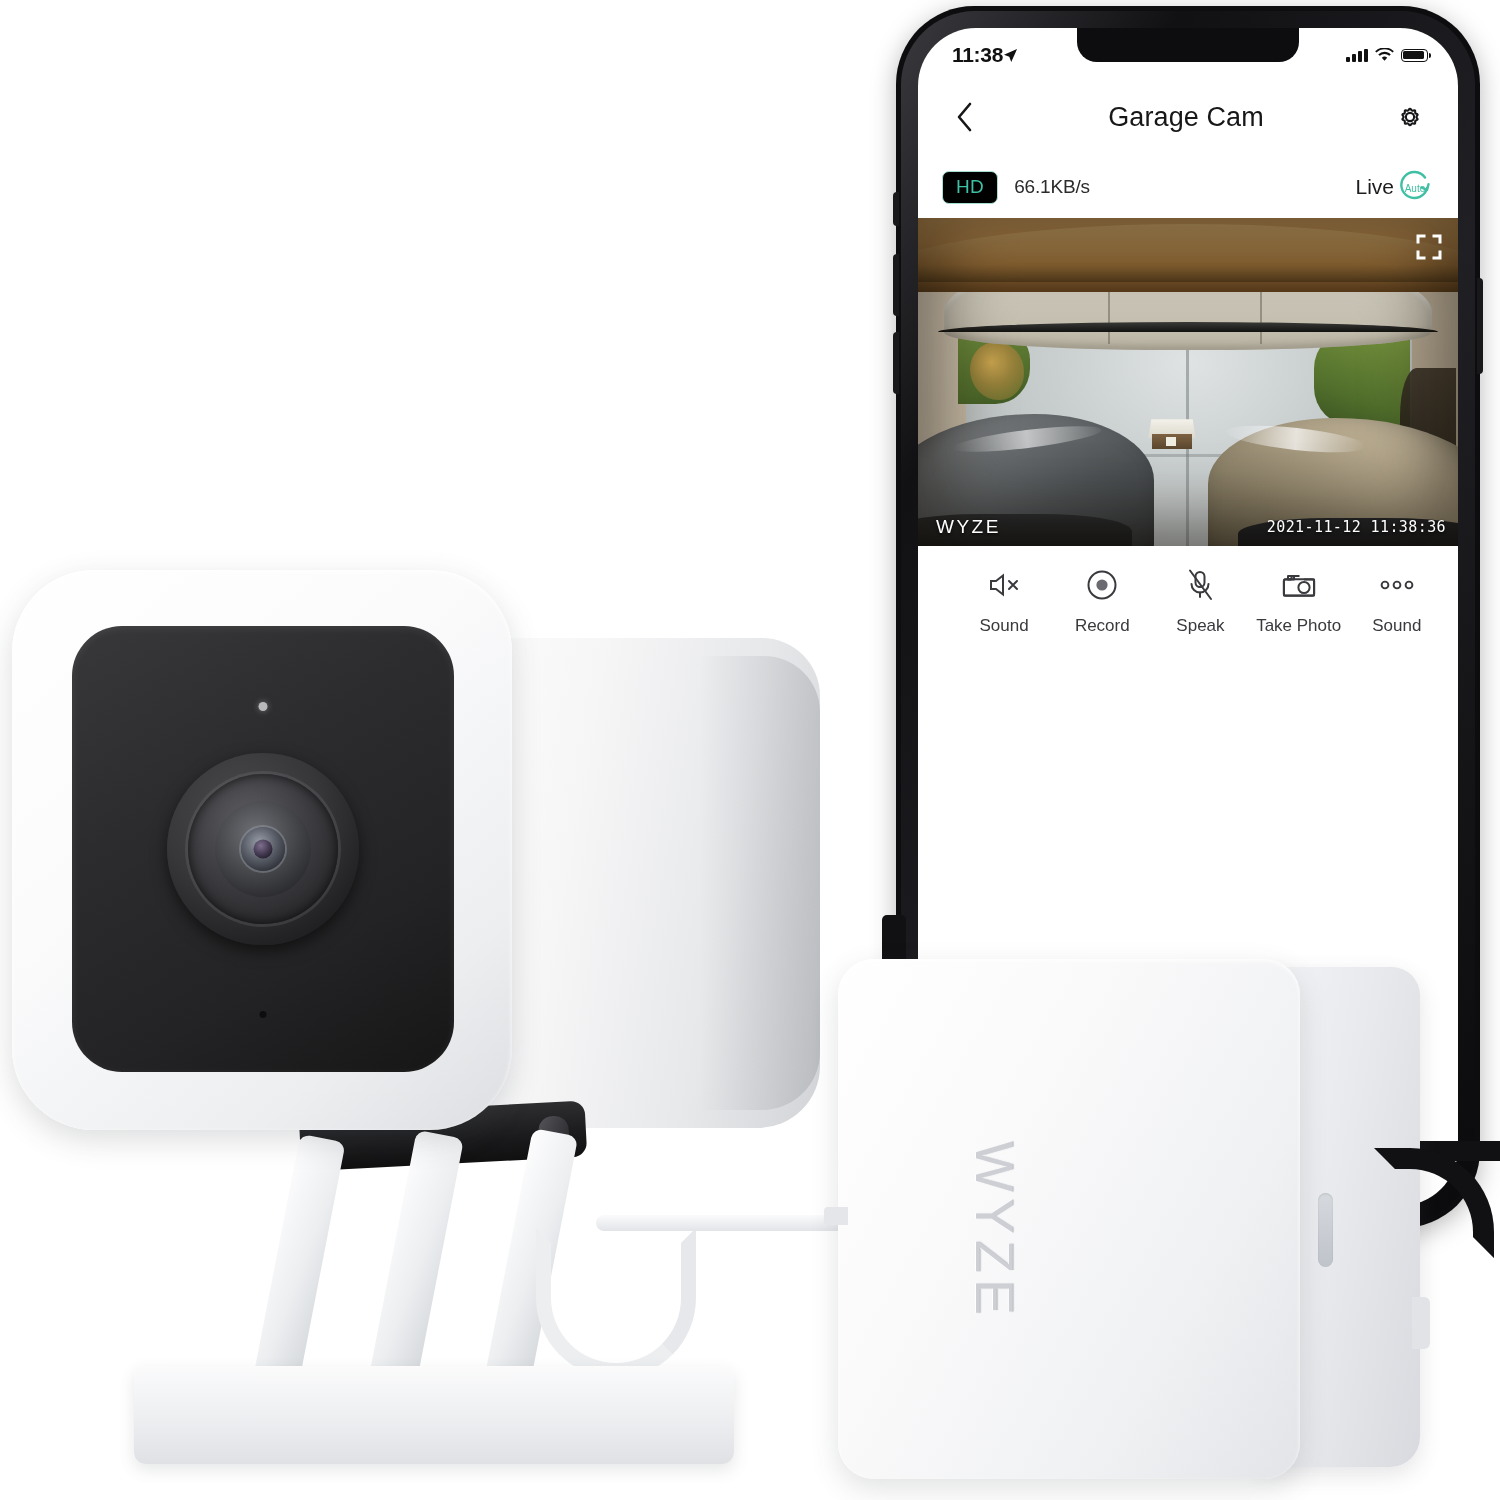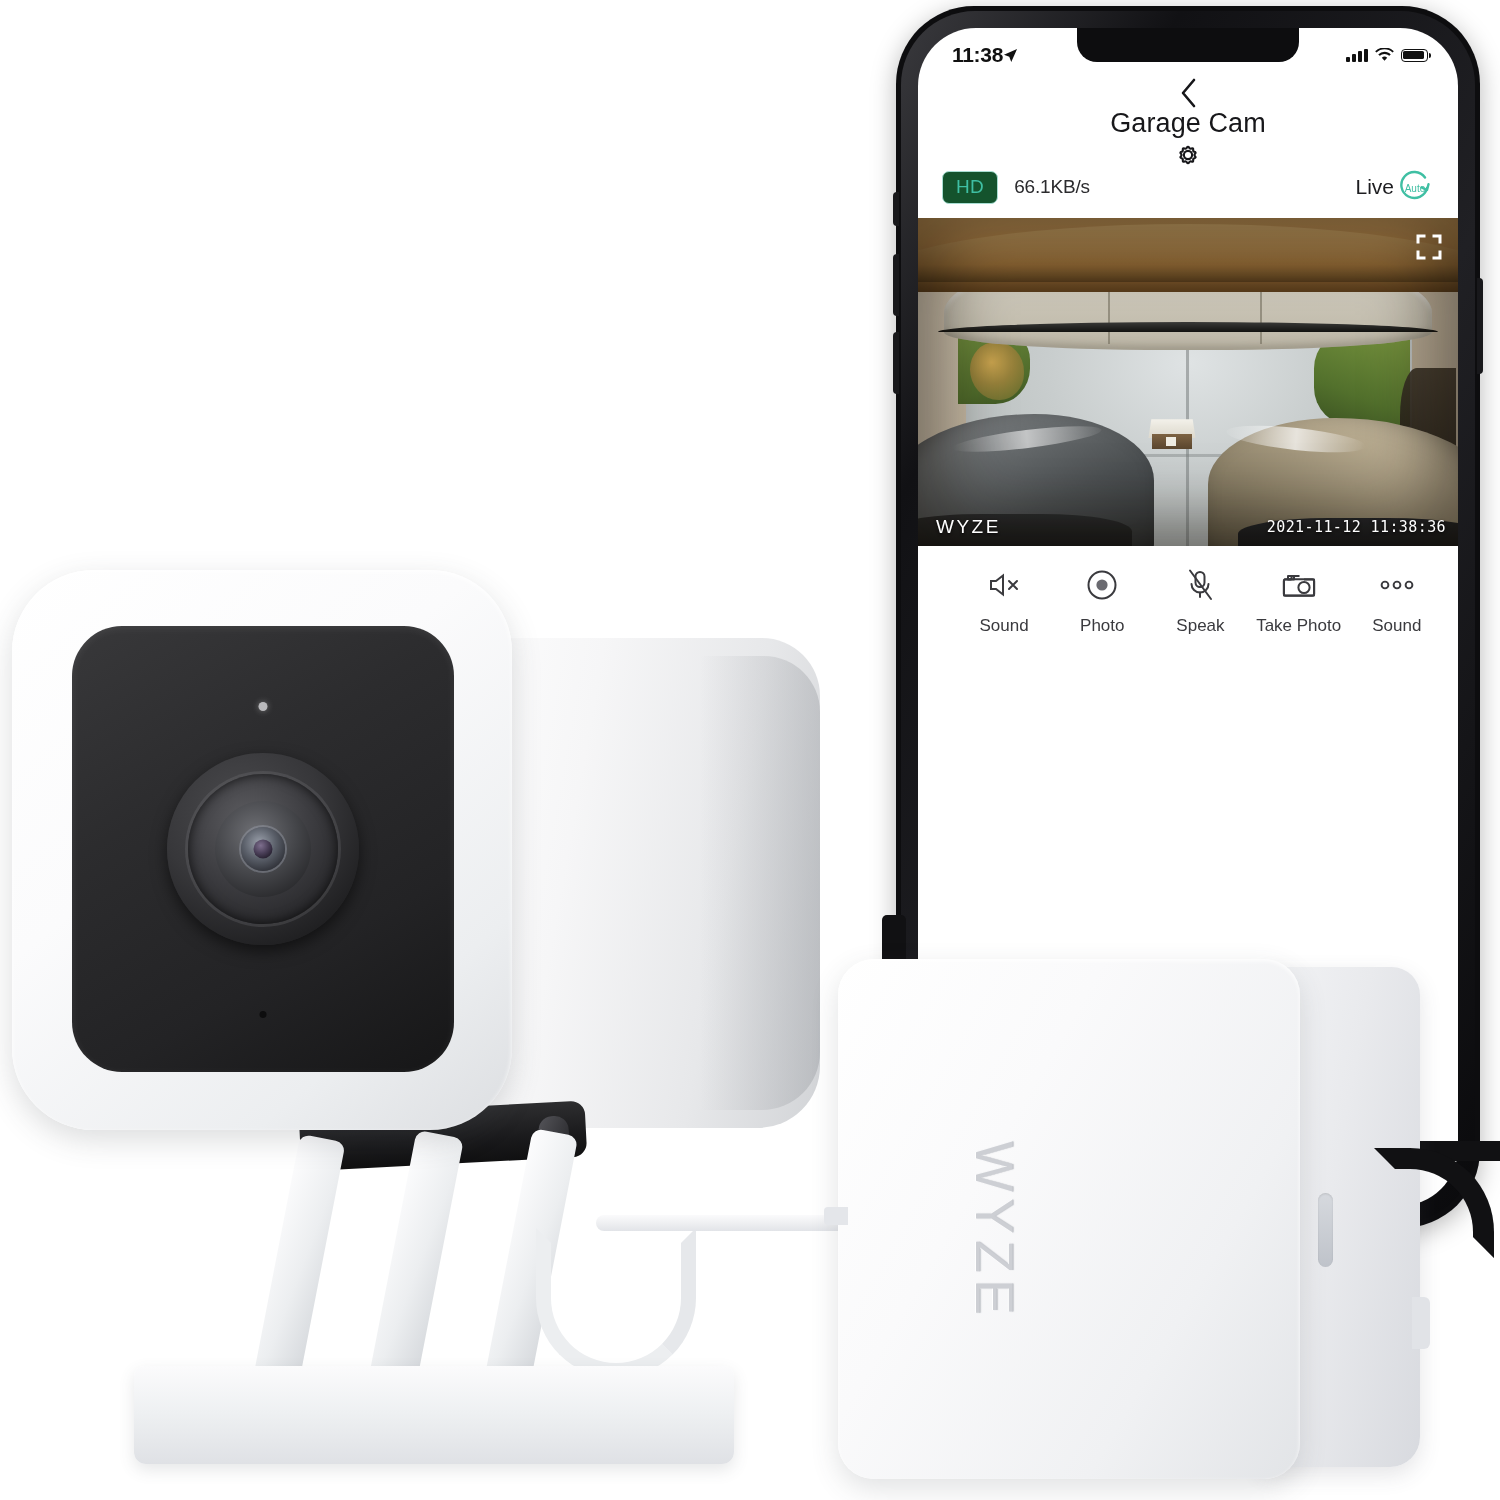--- a/index.html
+++ b/index.html
@@ -132,21 +132,20 @@
   
   .navbar {
     position: absolute;
     top: 50px; left: 0; right: 0;
     height: 78px;
     display: flex;
     align-items: center;
     padding: 0 26px;
     box-sizing: border-box;
     z-index: 30;
-    flex-direction: column;
   }
   .nav-back {
     width: 40px; height: 40px;
     display: flex; align-items: center; justify-content: center;
   }
   .nav-title {
     flex: 1;
     text-align: center;
     font-size: 27px;
     color: #17171a;
@@ -165,21 +164,21 @@
     box-sizing: border-box;
     z-index: 30;
   }
   .hd-badge {
     border: 1.6px solid #a7ded3;
     border-radius: 7px;
     color: #3fbfa3;
     font-size: 19px;
     padding: 4px 13px 5px;
     letter-spacing: .4px;
-    background: #14532d;
+    background: #000000;
   }
   .kbps {
     margin-left: 16px;
     font-size: 19px;
     color: #2b2b2e;
     letter-spacing: -.2px;
   }
   .live-label {
     flex: 1;
     text-align: right;
@@ -742,21 +741,21 @@
           </span>
           <span class="action-label">Sound</span>
         </div>
         <div class="action">
           <span class="action-icon">
             <svg width="32" height="32" viewBox="0 0 32 32">
               <circle cx="16" cy="16" r="13.5" fill="none" stroke="#3a3a3e" stroke-width="2"></circle>
               <circle cx="16" cy="16" r="5.6" fill="#6a6a70"></circle>
             </svg>
           </span>
-          <span class="action-label">Photo</span>
+          <span class="action-label">Record</span>
         </div>
         <div class="action">
           <span class="action-icon">
             <svg width="28" height="32" viewBox="0 0 28 32">
               <rect x="9.5" y="3" width="9" height="15" rx="4.5" fill="none" stroke="#3a3a3e" stroke-width="2"></rect>
               <path d="M5.5 15a8.5 8.5 0 0 0 17 0" fill="none" stroke="#3a3a3e" stroke-width="2" stroke-linecap="round"></path>
               <path d="M14 23.5V28" fill="none" stroke="#3a3a3e" stroke-width="2" stroke-linecap="round"></path>
               <path d="M4 1.5 25 30" fill="none" stroke="#3a3a3e" stroke-width="2" stroke-linecap="round"></path>
             </svg>
           </span>

